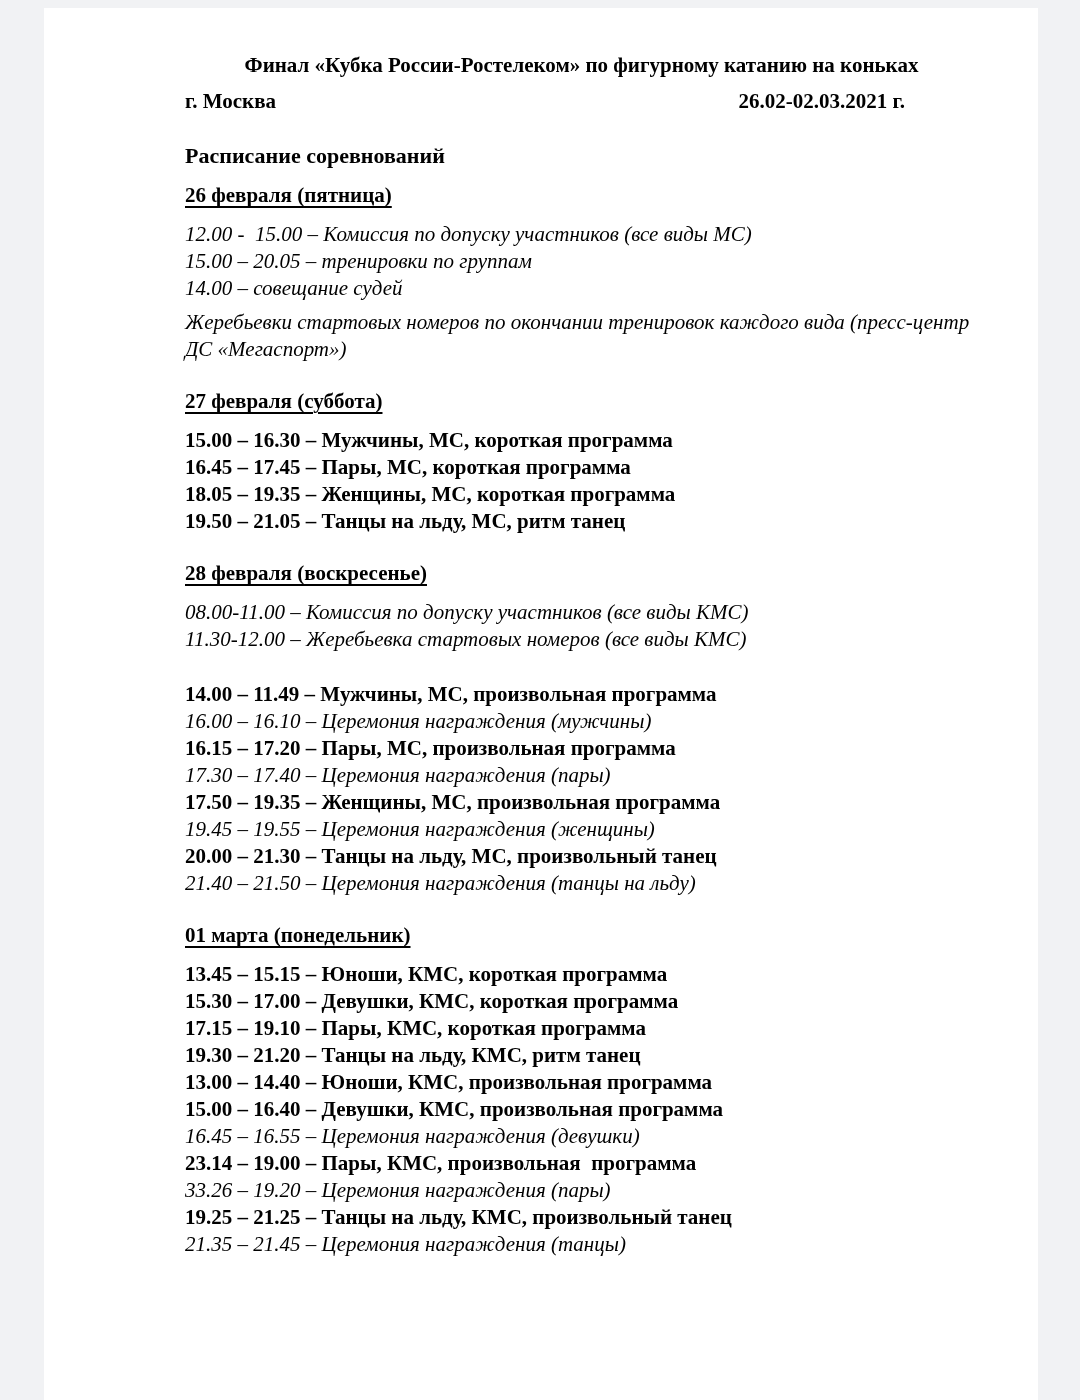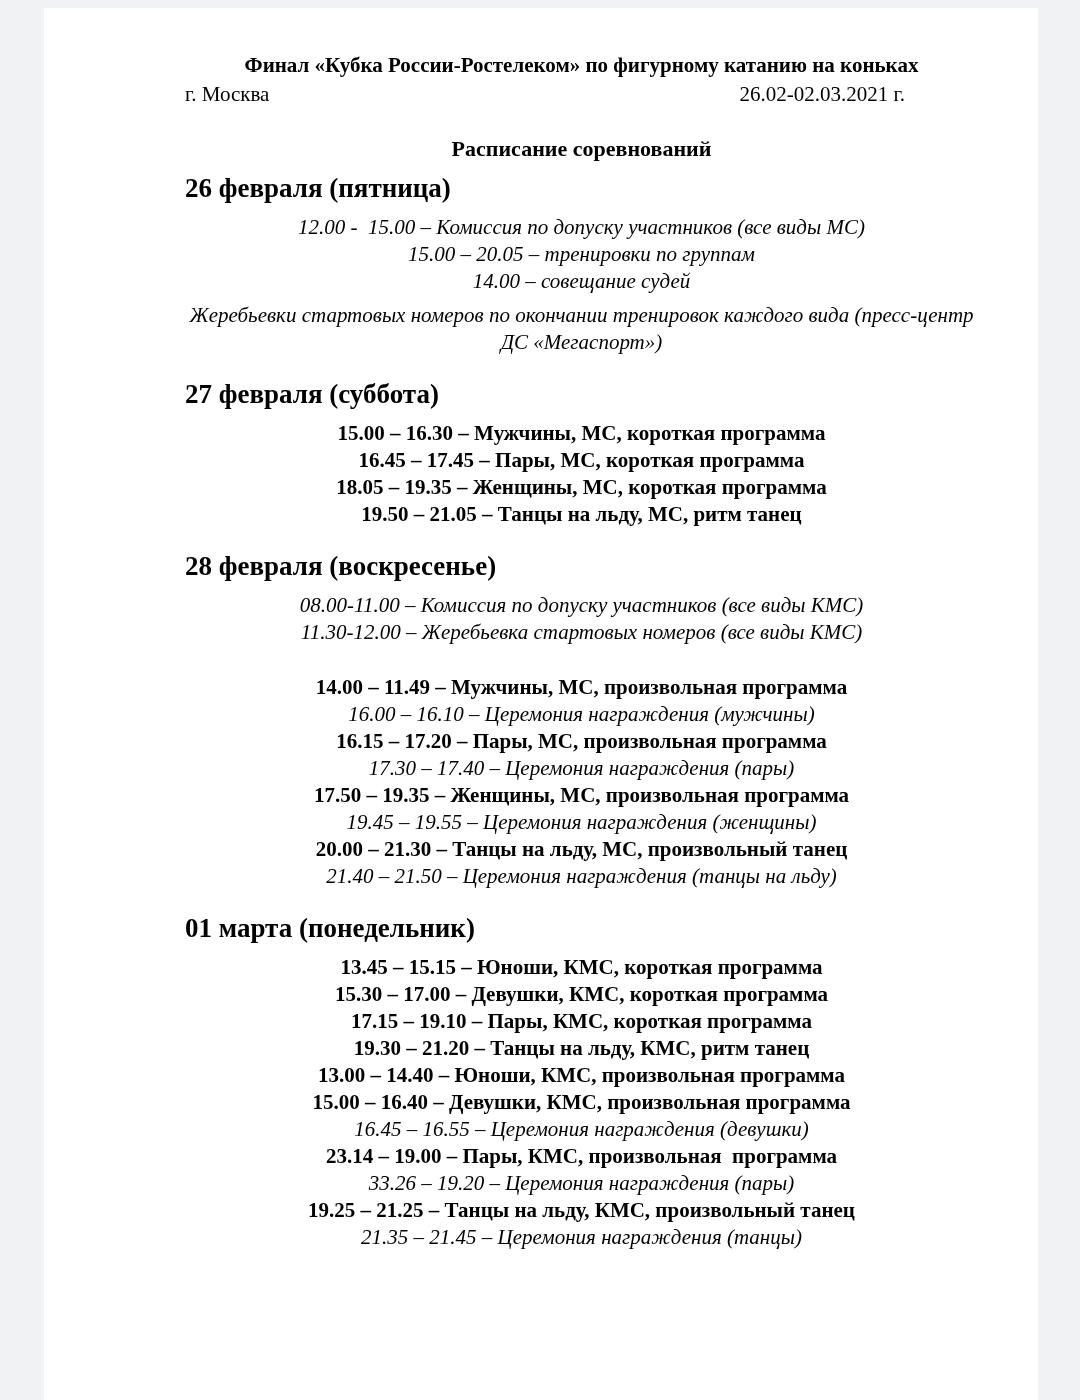--- a/index.html
+++ b/index.html
@@ -24,52 +24,51 @@
     padding: 44px 60px 0 141px;
   }
   .doc-title {
     font-size: 21px;
     font-weight: bold;
     line-height: 27px;
     text-align: center;
     white-space: pre-wrap;
   }
   .city-date-row {
-    margin-top: 2px;
+    margin-top: 9px;
     padding-right: 73px;
     display: flex;
     justify-content: space-between;
     font-size: 21px;
-    font-weight: normal;
+    font-weight: bold;
     line-height: 27px;
   }
   .doc-subtitle {
     margin-top: 26px;
     font-size: 22px;
     font-weight: bold;
     line-height: 29px;
-    text-align: center;
   }
   .day-section .day-heading {
     margin: 25px 0 12px 0;
-    font-size: 27px;
+    font-size: 21px;
     font-weight: bold;
     line-height: 27px;
+    text-decoration: underline;
     text-decoration-thickness: 2px;
     text-underline-offset: 4px;
   }
   .day-section:first-child .day-heading { margin-top: 12px; }
   .group { margin: 0; }
   .group + .group { margin-top: 7px; }
   .group.blank-before { margin-top: 28px; }
   .line {
     font-size: 21px;
     line-height: 27px;
     white-space: pre-wrap;
-    text-align: center;
   }
   .line.bold { font-weight: bold; }
   .line.italic { font-style: italic; }
 </style>
 </head>
 <body>
 
 <div class="screen">
   <div class="page">
     <div class="doc-title">Финал «Кубка России-Ростелеком» по фигурному катанию на коньках</div>

